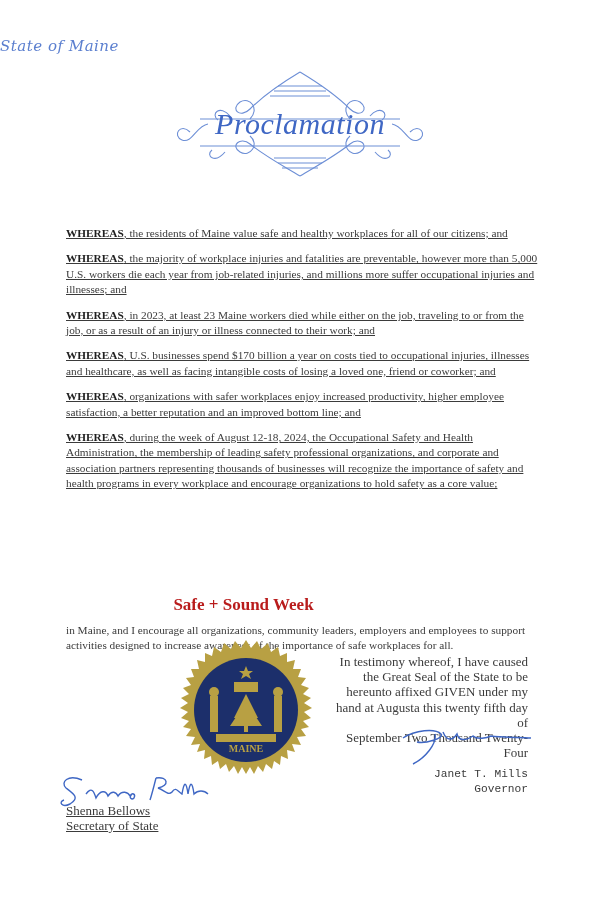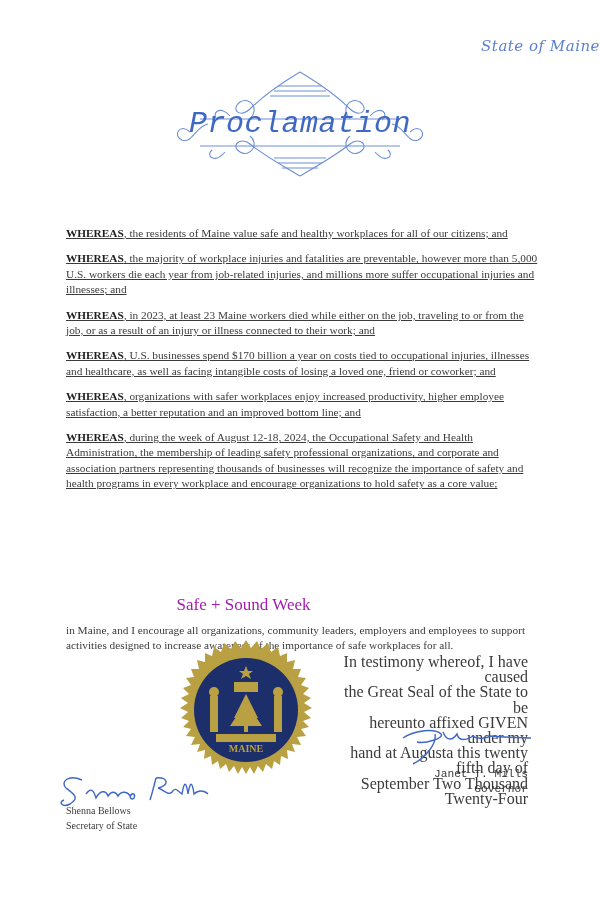--- a/index.html
+++ b/index.html
@@ -1,34 +1,34 @@
 <!DOCTYPE html>
 <html><head>
 <meta charset="utf-8">
 <style>
   html, body { margin:0; padding:0; }
   body { width:600px; height:900px; background:#ffffff; position:relative; overflow:hidden;
          font-family:"Liberation Serif", "DejaVu Serif", serif; color:#3a3a3a; }
-  .header-state { position:absolute; top:37px; left:0; width:600px; text-align:right;
+  .header-state { position:absolute; top:37px; left:0; width:600px; text-align:left;
          font-family:"DejaVu Serif", serif; font-style:italic; font-size:15px; color:#5b7fcf; letter-spacing:0.5px; }
   .flourish { position:absolute; top:64px; left:170px; width:260px; height:120px; }
   .title-proc { position:absolute; top:107px; left:0; width:600px; text-align:center;
-         font-family:Liberation Mono, monospace; font-style:italic; font-size:30px; color:#3f67c4; letter-spacing:0.5px; }
+         font-family:Liberation Serif, serif; font-style:italic; font-size:30px; color:#3f67c4; letter-spacing:0.5px; }
   .body-text { position:absolute; left:66px; width:472px; font-size:11.3px; line-height:15.4px; color:#3b3b3b; }
   .body-text p { margin:0 0 10px 0;text-decoration:underline; }
   .body-text b { color:#1f1f1f; }
-  .headline { position:absolute; top:595px; left:0; width:487px; text-align:center; font-weight:normal;
-         font-size:17px; color:#a21caf; }
+  .headline { position:absolute; top:595px; left:0; width:487px; text-align:center; font-weight:bold;
+         font-size:17px; color:#b91c1c; }
   .closing { position:absolute; top:623px; left:66px; width:480px; font-size:11.3px; line-height:15.4px; color:#3b3b3b; }
   .seal { position:absolute; left:176px; top:640px; width:140px; height:140px; }
-  .testimony { position:absolute; top:654px; left:330px; width:198px; text-align:right; font-size:16px; line-height:15.2px; color:#3b3b3b; }
+  .testimony { position:absolute; top:654px; left:330px; width:198px; text-align:right; font-size:13px; line-height:15.2px; color:#3b3b3b; }
   .gov-sig { position:absolute; left:395px; top:720px; width:140px; height:50px; }
   .gov-name { position:absolute; top:767px; left:400px; width:128px; text-align:right; font-size:11.2px; line-height:15px; color:#3b3b3b;font-family:Liberation Mono, monospace; }
   .sec-sig { position:absolute; left:56px; top:772px; width:160px; height:40px; }
-  .sec-name { position:absolute; top:803px; left:66px; font-size:10px; line-height:15px; color:#3b3b3b; }
+  .sec-name { position:absolute; top:803px; left:66px; font-size:13px; line-height:15px; color:#3b3b3b;text-decoration:underline; }
 </style>
 </head>
 <body>
 
 <div>
 
   <div class="header-state">State of Maine</div>
 
   <svg class="flourish" viewBox="0 0 260 120">
     <g fill="none" stroke="#6d8fd6" stroke-width="1.1">

